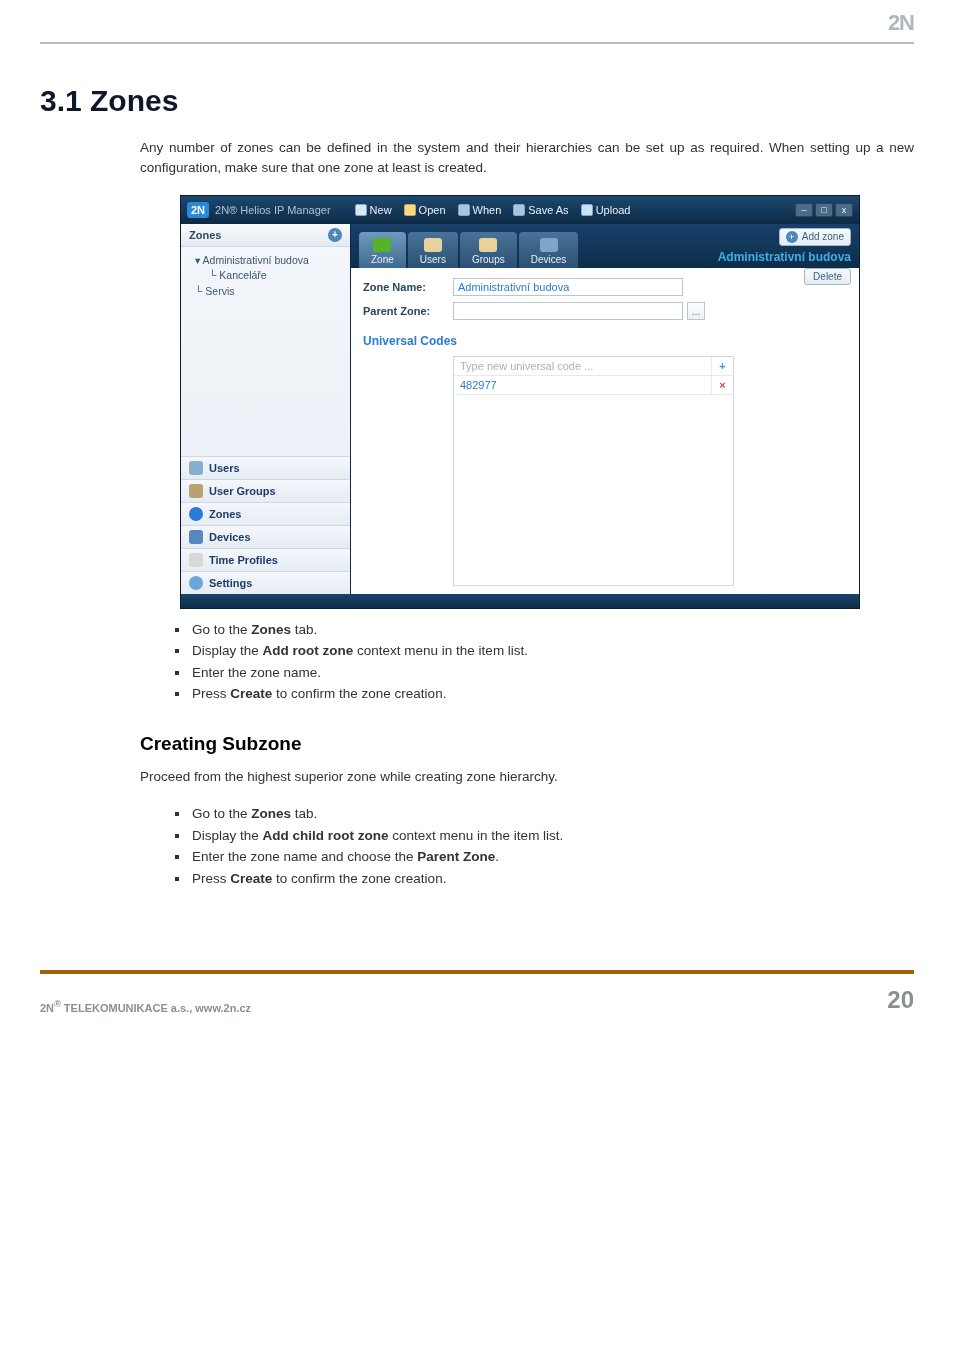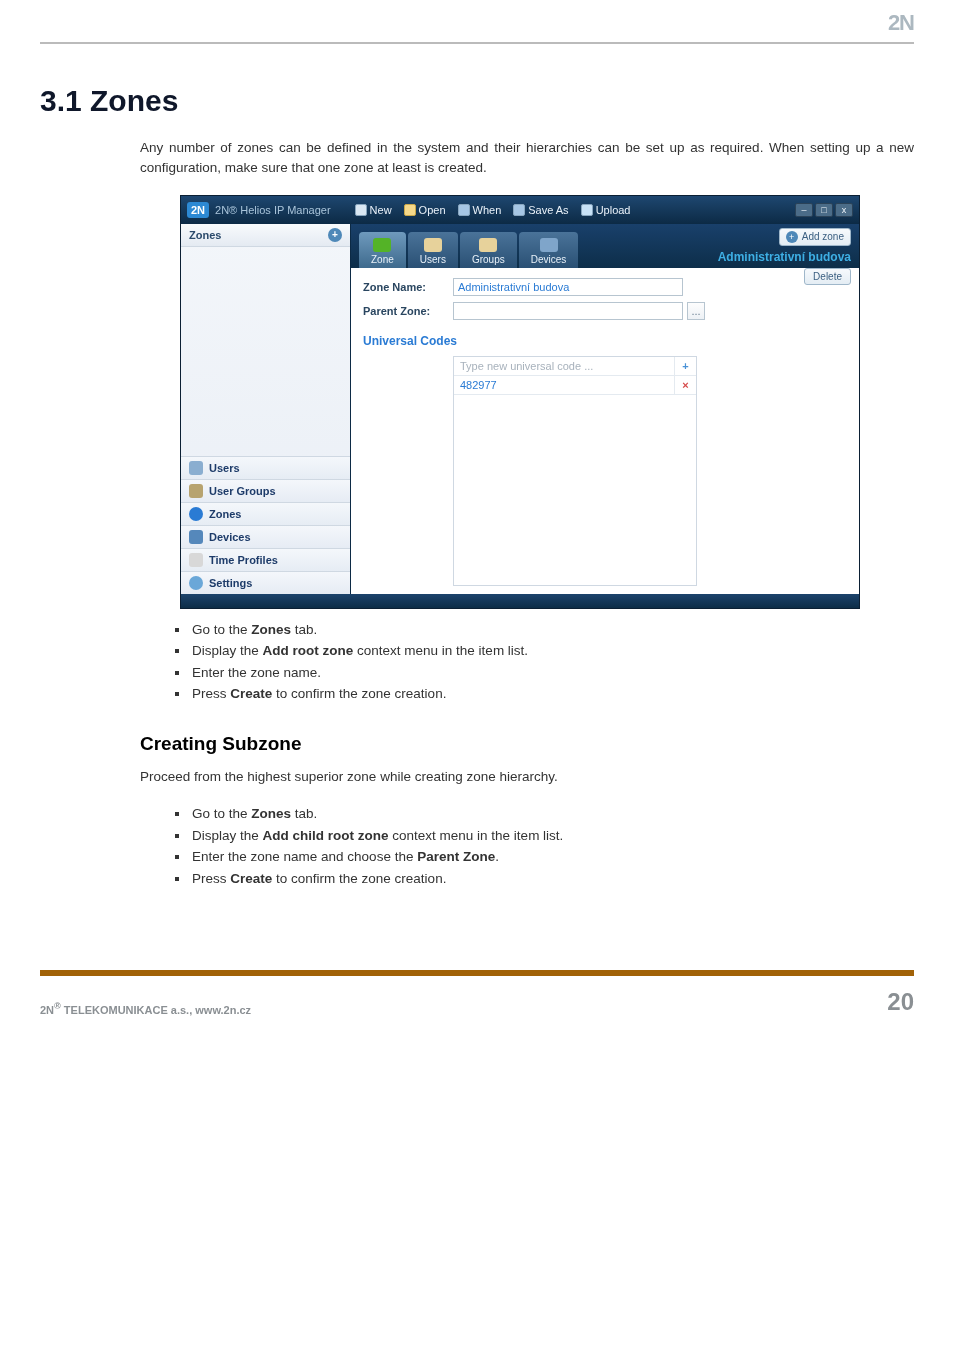--- a/index.html
+++ b/index.html
@@ -50,21 +50,21 @@
   ul.bullets {
     font-size: 13.5px;
     line-height: 1.6;
     margin: 0 0 18px 0;
     padding-left: 150px;
   }
   ul.bullets li { list-style-type: square; padding-left: 2px; }
   .footer {
     position: relative;
     margin-top: 80px;
-    border-top: 6px solid #a16207;
+    border-top: 4px solid #a16207;
     padding: 12px 0 0 0;
     display: flex;
     justify-content: space-between;
     align-items: flex-end;
   }
   .footer-left { font-size: 11px; color: #8a8f93; font-weight: bold; }
   .footer-right { font-size: 24px; color: #8a8f93; font-weight: bold; }
 
   
   .app-screenshot {
@@ -299,21 +299,21 @@
   .inp.readonly { color: #2a7bd4; }
   .picker {
     width: 18px; height: 18px;
     border: 1px solid #b7c5d0;
     margin-left: 4px;
     display: flex; align-items: center; justify-content: center;
     font-size: 11px; color: #6a7f91; cursor: pointer;
     background: linear-gradient(#fdfdfd, #edf1f5);
   }
   .codes-table {
-    width: 244px;
+    width: 281px;
     border: 1px solid #cfd8e2;
     margin-left: 90px;
   }
   .codes-row {
     display: flex;
     border-bottom: 1px solid #e4eaf0;
   }
   .codes-row:last-child { border-bottom: none; }
   .codes-cell {
     flex: 1;
@@ -386,20 +386,27 @@
       </div>
     </div>
 
     <div class="app-body">
 
       <div class="app-sidebar">
         <div class="sidebar-section">
           <span>Zones</span>
           <span class="section-add-icon">+</span>
         </div>
+        <div class="tree">
+          <div class="node">▾ <span>Administrativní budova</span></div>
+          <div class="child">
+            <div class="node">└ <span>Kanceláře</span></div>
+          </div>
+          <div class="node">└ <span>Servis</span></div>
+        </div>
         <div class="sidebar-spacer"></div>
         <div class="sidebar-nav">
           <div class="nav-item">
               <span class="nav-icon ic-users"></span>
               <span>Users</span>
             </div>
           <div class="nav-item">
               <span class="nav-icon ic-groups"></span>
               <span>User Groups</span>
             </div>

